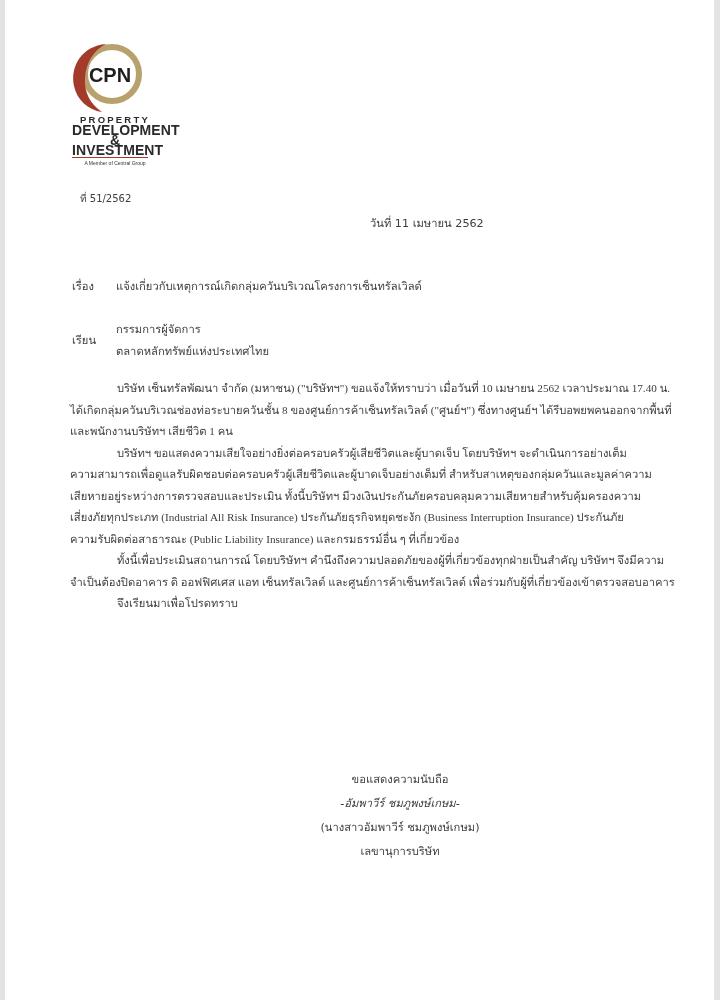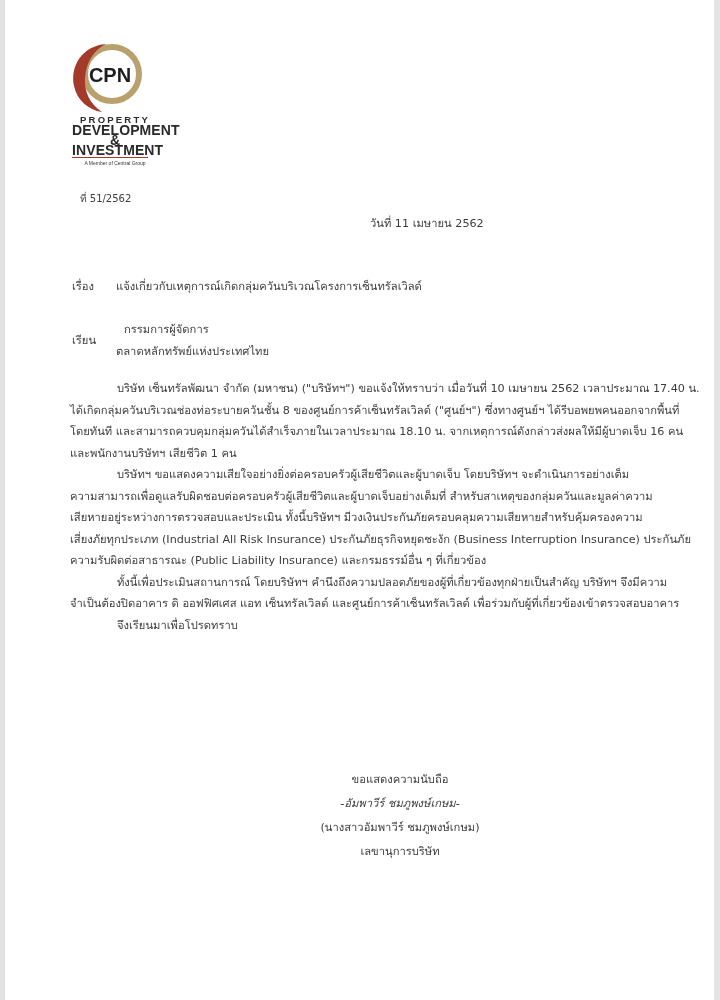--- a/index.html
+++ b/index.html
@@ -22,25 +22,25 @@
   .logo .l4 { font-size: 5px; line-height: 6px; font-weight: normal; color: #333; }
 
   .txt { position: absolute; font-size: 11.2px; line-height: 21.5px; white-space: nowrap; color: #3d3d3d; }
   .ref { left: 80px; top: 188px; font-size: 10px; }
   .date { left: 370px; top: 213px; }
   .label { left: 72px; }
   .val { left: 116px; font-family: Liberation Serif, serif; }
   .subject-label { top: 276px; }
   .subject-val { top: 276px; }
   .to-label { top: 330px; }
-  .to-val1 { top: 319px; margin-left: 8px; }
+  .to-val1 { top: 319px; }
   .to-val2 { top: 341px; }
 
   .body-block { position: absolute; left: 70px; top: 378px; width: 630px; }
-  .para-line { font-size: 11.2px; line-height: 21.5px; white-space: nowrap; color: #3d3d3d; height: 21.5px; }
+  .para-line { font-size: 11.2px; line-height: 21.5px; white-space: nowrap; color: #3d3d3d; height: 21.5px; font-family: Liberation Serif, serif; }
   .para-line.indent { padding-left: 47px; }
 
   .sign { position: absolute; left: 280px; width: 240px; text-align: center; font-size: 11.2px; line-height: 24px; color: #3d3d3d; top: 768px; }
   .sign .italic { font-style: italic; }
 </style>
 </head>
 <body>
 
 <div class="edge-left"></div>
 <div class="edge-right"></div>
@@ -68,21 +68,20 @@
 <div class="txt label subject-label">เรื่อง</div>
 <div class="txt val subject-val">แจ้งเกี่ยวกับเหตุการณ์เกิดกลุ่มควันบริเวณโครงการเซ็นทรัลเวิลด์</div>
 
 <div class="txt label to-label">เรียน</div>
 <div class="txt val to-val1">กรรมการผู้จัดการ</div>
 <div class="txt val to-val2">ตลาดหลักทรัพย์แห่งประเทศไทย</div>
 
 <div class="body-block">
   <div class="para-line indent">บริษัท เซ็นทรัลพัฒนา จำกัด (มหาชน) ("บริษัทฯ") ขอแจ้งให้ทราบว่า เมื่อวันที่ 10 เมษายน 2562 เวลาประมาณ 17.40 น.</div>
   <div class="para-line">ได้เกิดกลุ่มควันบริเวณช่องท่อระบายควันชั้น 8 ของศูนย์การค้าเซ็นทรัลเวิลด์ ("ศูนย์ฯ") ซึ่งทางศูนย์ฯ ได้รีบอพยพคนออกจากพื้นที่</div>
-  <div class="para-line">โดยทันที และสามารถควบคุมกลุ่มควันได้สำเร็จภายในเวลาประมาณ 18.10 น. จากเหตุการณ์ดังกล่าวส่งผลให้มีผู้บาดเจ็บ 16 คน</div>
   <div class="para-line">และพนักงานบริษัทฯ เสียชีวิต 1 คน</div>
   <div class="para-line indent">บริษัทฯ ขอแสดงความเสียใจอย่างยิ่งต่อครอบครัวผู้เสียชีวิตและผู้บาดเจ็บ โดยบริษัทฯ จะดำเนินการอย่างเต็ม</div>
   <div class="para-line">ความสามารถเพื่อดูแลรับผิดชอบต่อครอบครัวผู้เสียชีวิตและผู้บาดเจ็บอย่างเต็มที่ สำหรับสาเหตุของกลุ่มควันและมูลค่าความ</div>
   <div class="para-line">เสียหายอยู่ระหว่างการตรวจสอบและประเมิน ทั้งนี้บริษัทฯ มีวงเงินประกันภัยครอบคลุมความเสียหายสำหรับคุ้มครองความ</div>
   <div class="para-line">เสี่ยงภัยทุกประเภท (Industrial All Risk Insurance) ประกันภัยธุรกิจหยุดชะงัก (Business Interruption Insurance) ประกันภัย</div>
   <div class="para-line">ความรับผิดต่อสาธารณะ (Public Liability Insurance) และกรมธรรม์อื่น ๆ ที่เกี่ยวข้อง</div>
   <div class="para-line indent">ทั้งนี้เพื่อประเมินสถานการณ์ โดยบริษัทฯ คำนึงถึงความปลอดภัยของผู้ที่เกี่ยวข้องทุกฝ่ายเป็นสำคัญ บริษัทฯ จึงมีความ</div>
   <div class="para-line">จำเป็นต้องปิดอาคาร ดิ ออฟฟิศเศส แอท เซ็นทรัลเวิลด์ และศูนย์การค้าเซ็นทรัลเวิลด์ เพื่อร่วมกับผู้ที่เกี่ยวข้องเข้าตรวจสอบอาคาร</div>
   <div class="para-line indent">จึงเรียนมาเพื่อโปรดทราบ</div>
 </div>

